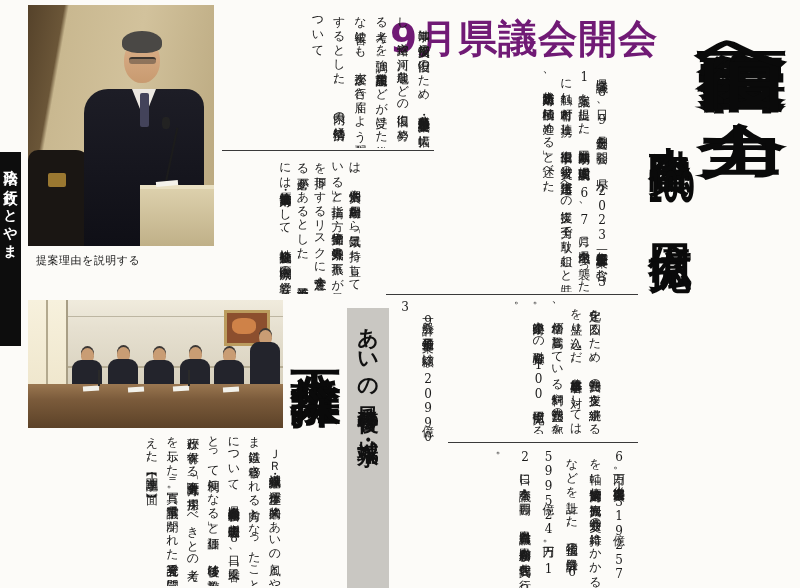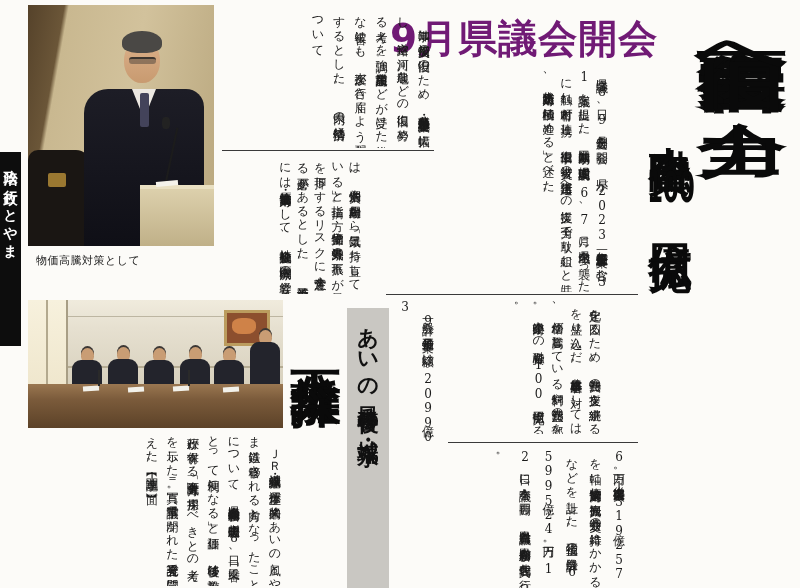--- a/index.html
+++ b/index.html
@@ -123,21 +123,21 @@
     <div class="p1-head"></div>
     <div class="p1-hair"></div>
     <div class="p1-glasses"></div>
     <div class="p1-mic-stand"></div>
     <div class="p1-mic-head"></div>
     <div class="p1-podium"></div>
     <div class="p1-paper"></div>
   </div>
 
   <div class="caption">
-    <span class="cap-line">物価高騰対策として</span>
+    <span class="cap-line">提案理由を説明する</span>
   </div>
 
   <div class="kicker-top">9月県議会開会</div>
 
   <div class="vtext headline-main">
     <div class="hm-inner">豪雨災害復旧へ全力</div>
   </div>
 
   <div class="vtext headline-sub"><span>中小融資　</span><span class="tcy">100</span><span>億円拡充</span></div>
 

